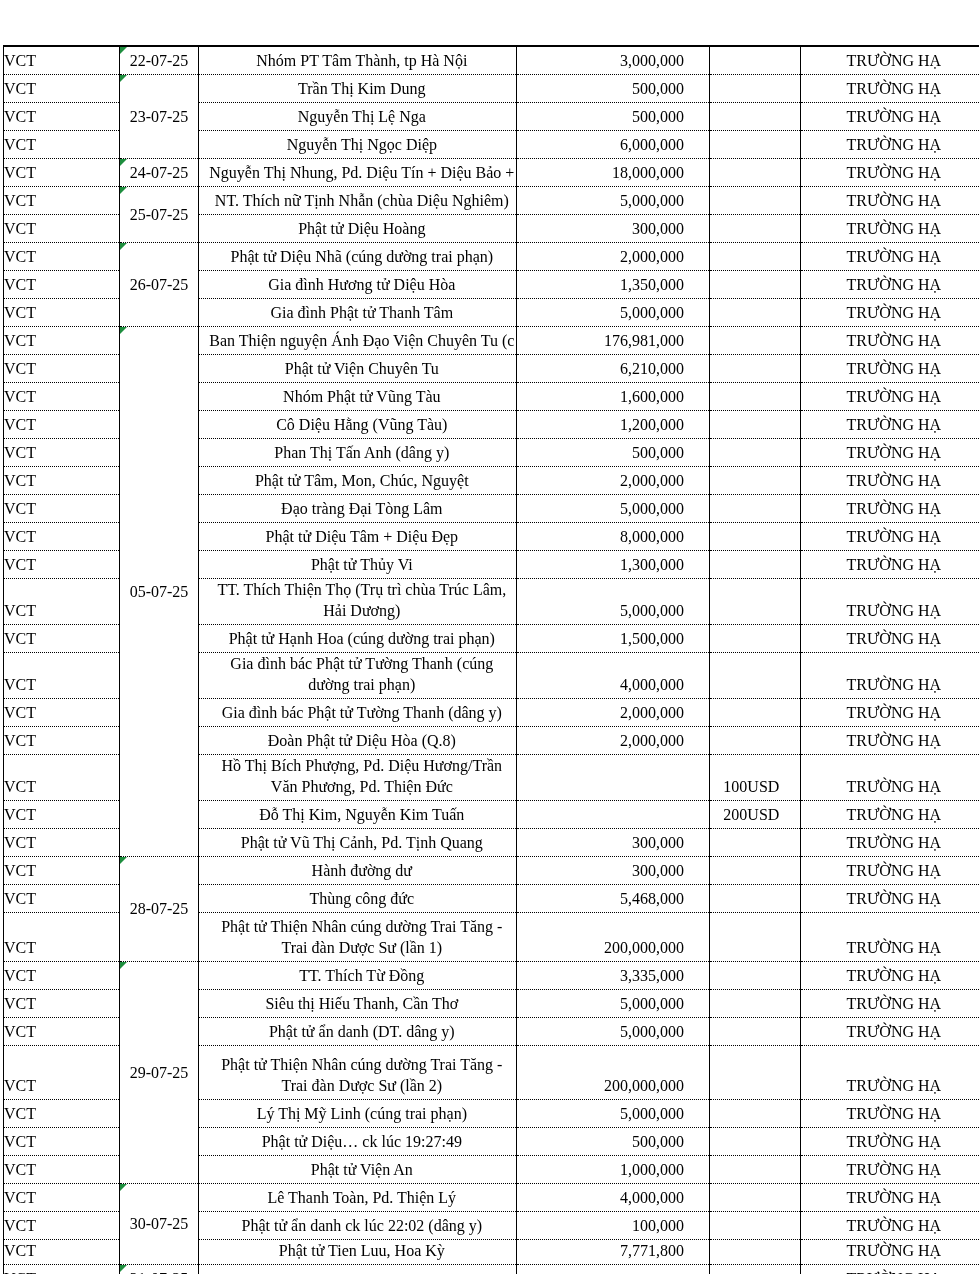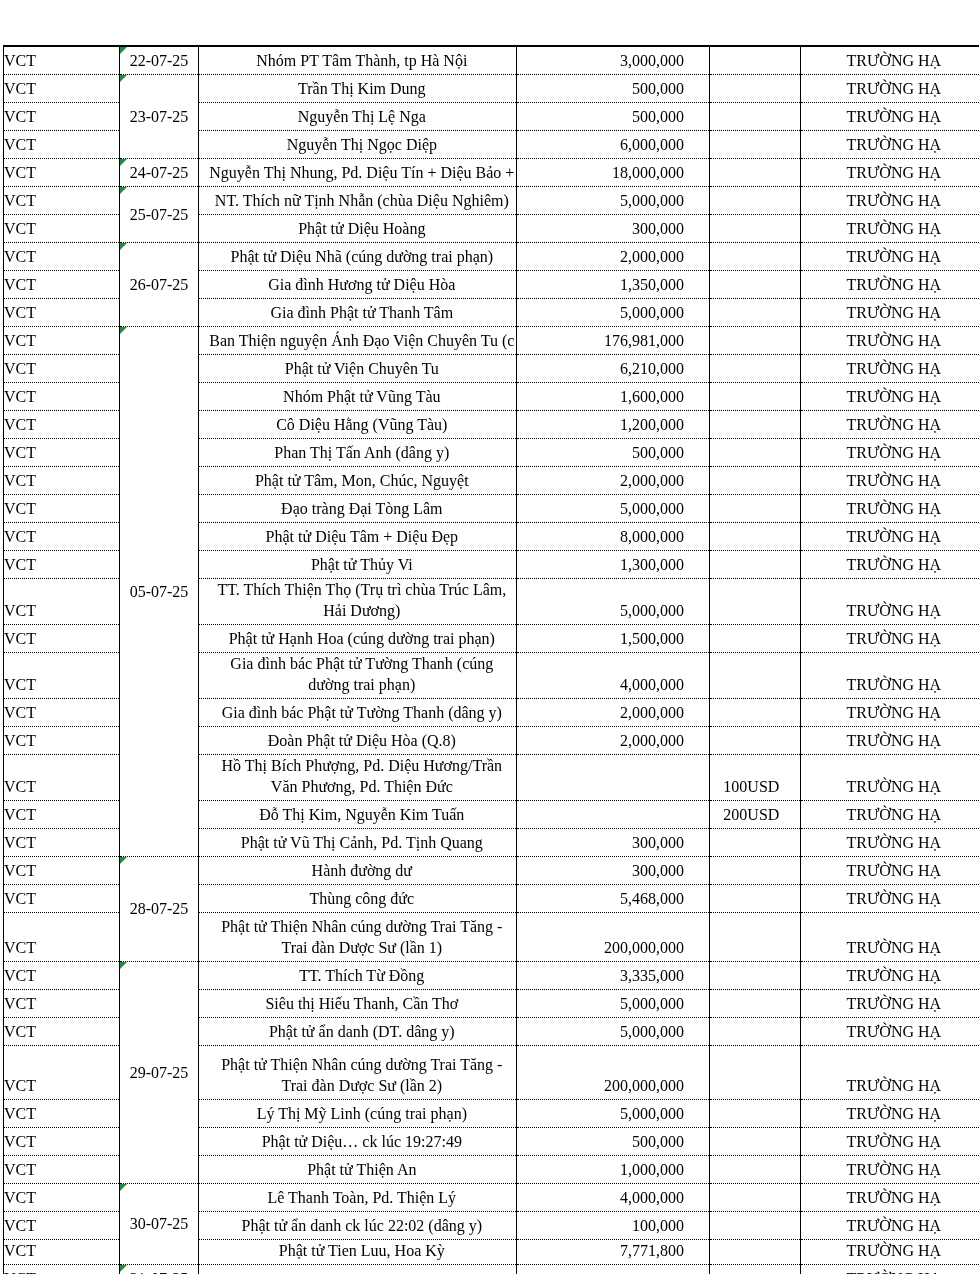--- a/index.html
+++ b/index.html
@@ -308,21 +308,21 @@
         </tr>
         <tr style="height: 28px;">
           <td class="c-org">VCT</td>
           <td class="c-donor bl">Phật tử Diệu… ck lúc 19:27:49</td>
           <td class="c-amount bl">500,000</td>
           <td class="c-usd bl"></td>
           <td class="c-fund bl">TRƯỜNG HẠ</td>
         </tr>
         <tr style="height: 28px;">
           <td class="c-org">VCT</td>
-          <td class="c-donor bl">Phật tử Thiện An</td>
+          <td class="c-donor bl">Phật tử Viện An</td>
           <td class="c-amount bl">1,000,000</td>
           <td class="c-usd bl"></td>
           <td class="c-fund bl">TRƯỜNG HẠ</td>
         </tr>
         <tr style="height: 28px;">
           <td class="c-org">VCT</td>
           <td class="c-date bl" rowspan="3"><span class="tri"></span><span>30-07-25</span></td>
           <td class="c-donor bl">Lê Thanh Toàn, Pd. Thiện Lý</td>
           <td class="c-amount bl">4,000,000</td>
           <td class="c-usd bl"></td>

